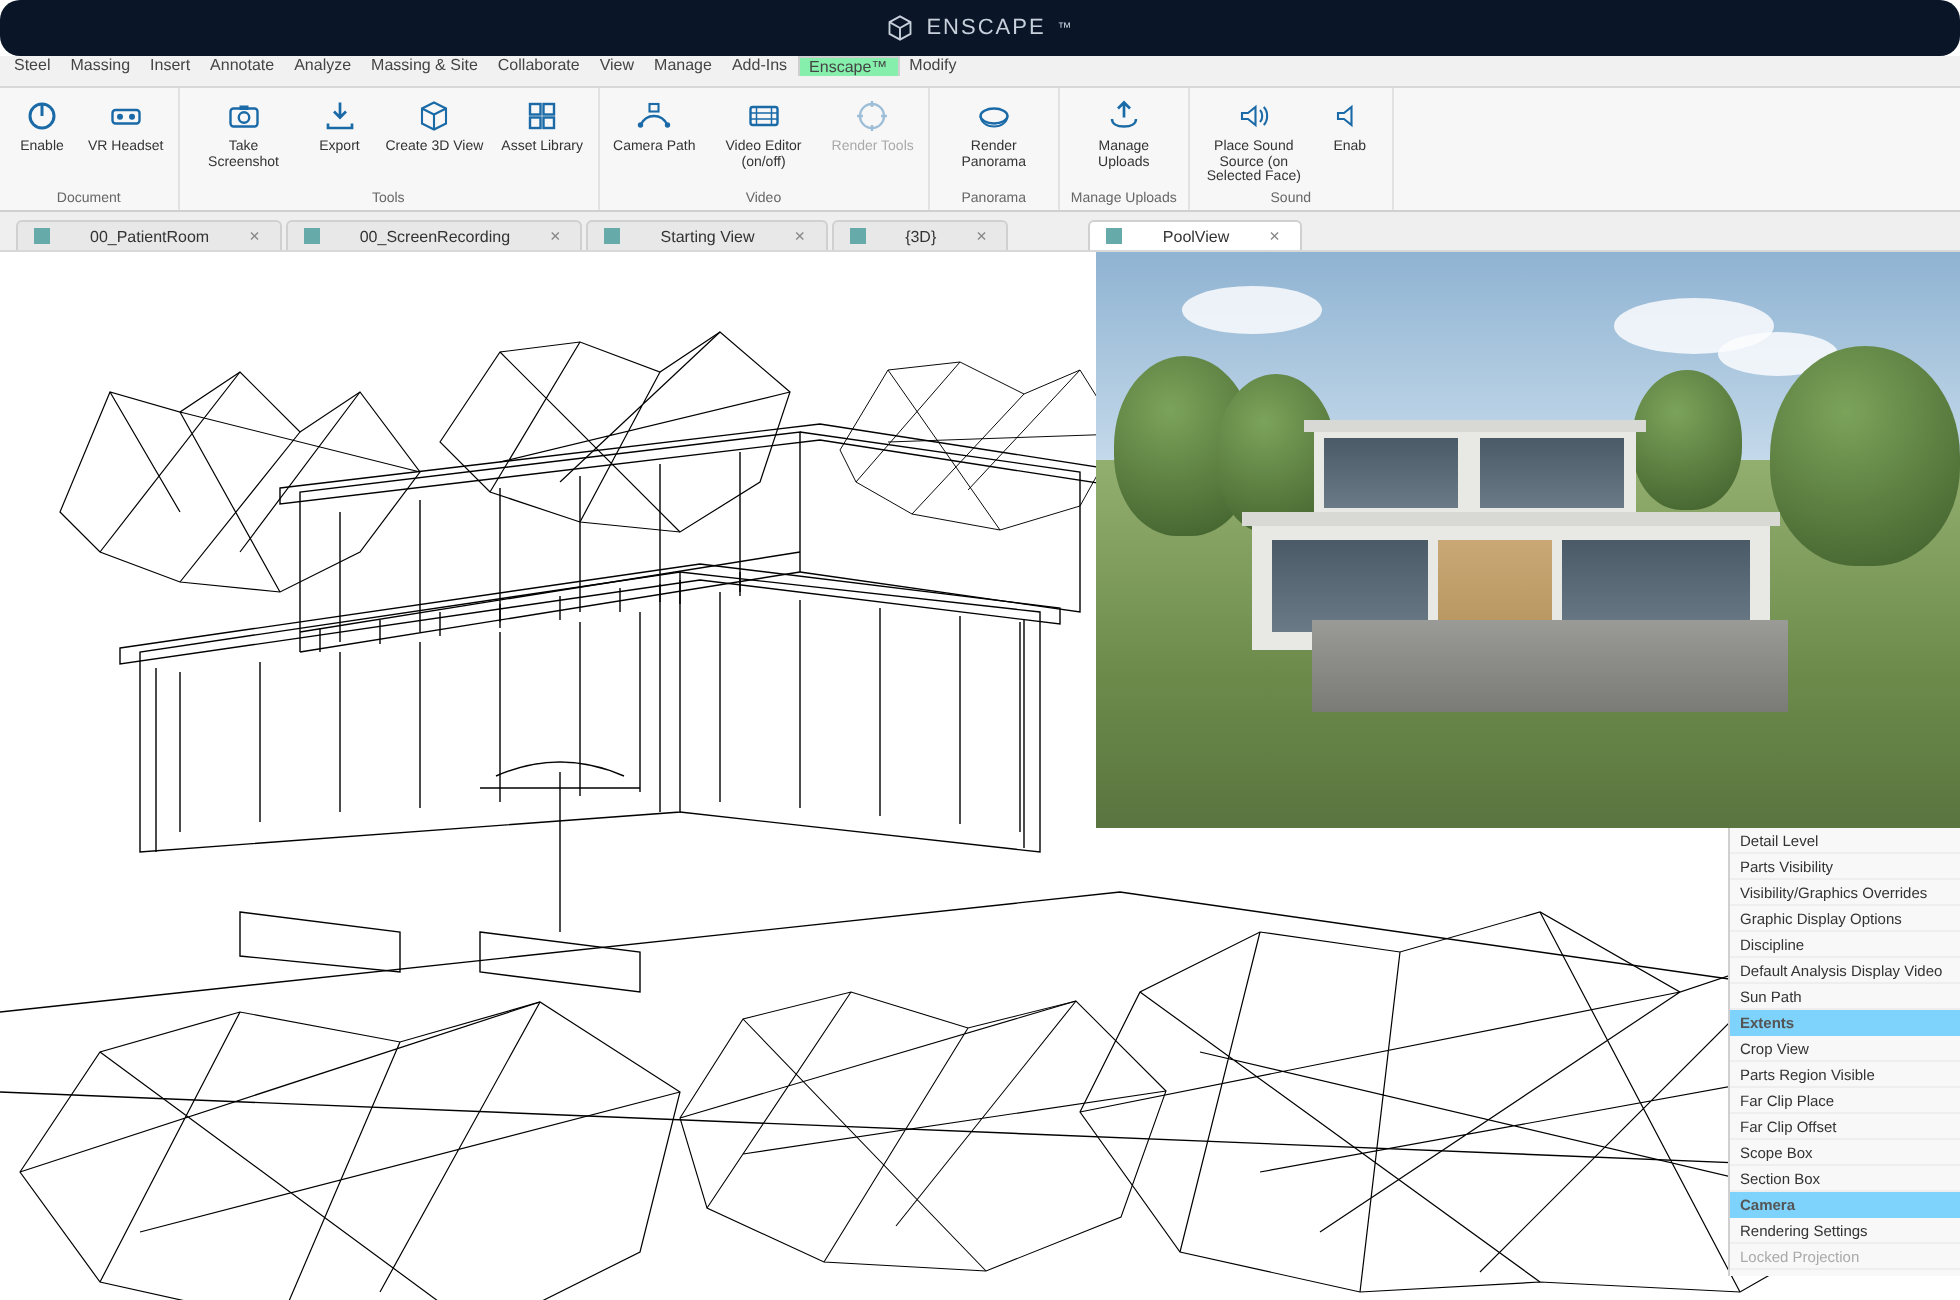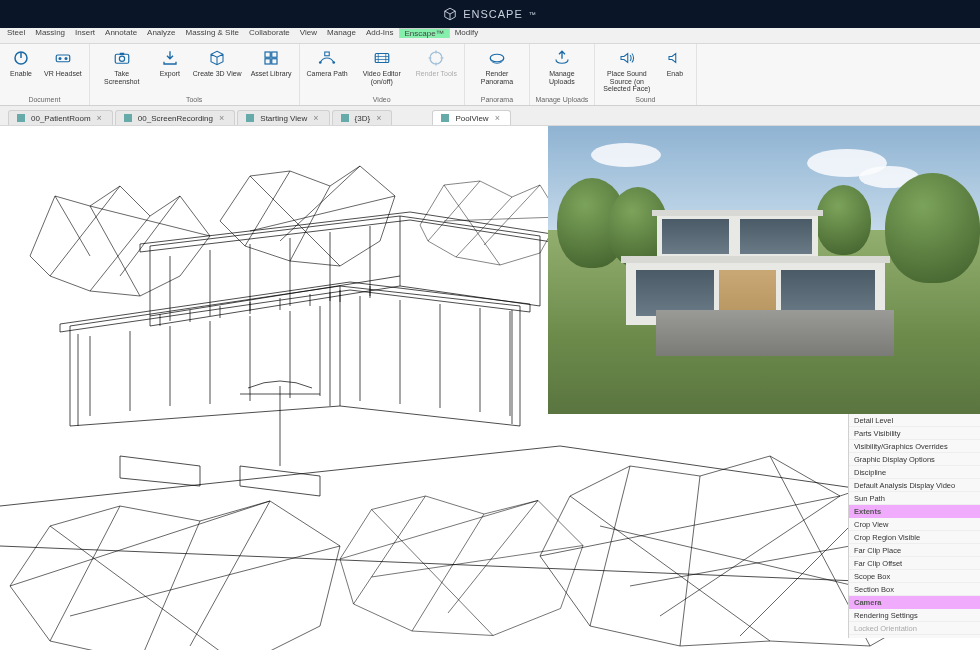--- a/index.html
+++ b/index.html
@@ -1,20 +1,20 @@
 <!DOCTYPE html>
 <html><head>
 <meta charset="utf-8">
 <style>
 * { margin: 0; padding: 0; box-sizing: border-box; font-family: "Segoe UI", Tahoma, sans-serif; }
 body { width: 980px; height: 650px; overflow: hidden; background: #fff; }
 
 .topbar {
   height: 28px; background: #0a1628; display: flex; align-items: center;
-  justify-content: center; color: #c8d0dc; font-size: 11px; letter-spacing: 1px;
+  justify-content: center; color: #c8d0dc; font-size: 11px; letter-spacing: 1px; border-radius: 10px;
 }
 .topbar .logo { display: flex; align-items: center; gap: 6px; }
 .topbar .logo-icon { width: 14px; height: 14px; }
 
 .menubar {
   height: 16px; background: #f1f1f1; border-bottom: 1px solid #d8d8d8;
   display: flex; align-items: flex-start; font-size: 8px; color: #444; padding: 0 2px;
 }
 .menubar span { padding: 0 5px; cursor: default; }
 .menubar span.active { background: #86efac; border: 1px solid #cfcfcf; border-bottom: none; }
@@ -39,21 +39,21 @@
 .ribbon-btn .icn svg { width: 18px; height: 18px; }
 .ribbon-btn .txt { font-size: 7px; text-align: center; line-height: 1.1; max-width: 50px; }
 .ribbon-btn.disabled { opacity: 0.4; }
 
 .tabstrip {
   height: 20px; background: #efefef; border-bottom: 1px solid #d8d8d8;
   display: flex; align-items: flex-end; font-size: 8px; color: #333; padding-left: 8px;
 }
 .tab {
   padding: 2px 10px 2px 8px; border: 1px solid #d0d0d0; border-bottom: none;
-  background: #e8e8e8; margin-right: 2px; display: flex; align-items: center; gap: 6px;
+  background: #e8e8e8; margin-right: 2px; display: flex; align-items: center; gap: 20px;
   border-radius: 3px 3px 0 0;
 }
 .tab.active { background: #fff; margin-left: 38px; }
 .tab .x { font-size: 9px; color: #888; cursor: default; }
 .tab .ic { width: 8px; height: 8px; background: #6aa; display: inline-block; }
 
 .workspace {
   position: relative; height: 524px; background: #fff;
 }
 .wireframe {
@@ -71,25 +71,25 @@
 .ground { position:absolute; top:36%; left:0; right:0; bottom:0; background: linear-gradient(#93af70 0%,#6b8a4a 60%,#5a7540 100%); }
 .trees { position:absolute; top:18%; left:0; right:0; height:40%; }
 .tree { position:absolute; background: radial-gradient(circle at 40% 30%, #7ca35a, #3e5d2a); border-radius:50% 50% 45% 45%; }
 .house { position:absolute; top:30%; left:18%; width:60%; height:40%; }
 .house .block { position:absolute; background:#e8e8e4; }
 .house .glass { position:absolute; background:linear-gradient(#4a5a66,#6a7a86); }
 .house .wood { position:absolute; background:linear-gradient(#c9a876,#b89660); }
 .terrace { position:absolute; top:64%; left:25%; width:55%; height:16%; background:linear-gradient(#9a9a96,#7a7a76); }
 
 .side-panel {
-  position: absolute; right: 0; top: 288px; width: 132px; bottom: 12px;
+  position: absolute; right: 0; top: 288px; width: 116px; bottom: 12px;
   background: #f8f8f8; border-left: 1px solid #d0d0d0; font-size: 7.5px;
   color: #333; overflow: hidden;
 }
-.side-panel .hdr { background: #f0abfc; padding: 2px 5px; font-weight: 600; color:#555; }
+.side-panel .hdr { background: #7dd3fc; padding: 2px 5px; font-weight: 600; color:#555; }
 .side-panel .row { padding: 1.5px 5px; border-bottom: 1px solid #eee; cursor: default; white-space: nowrap; overflow: hidden; text-overflow: ellipsis; }
 .side-panel .row.dim { color: #aaa; }
 </style>
 </head>
 <body>
 
 <div class="topbar">
   <div class="logo">
     <svg class="logo-icon" viewBox="0 0 24 24" fill="none" stroke="#c8d0dc" stroke-width="1.6">
       <path d="M12 2 L21 7 L21 17 L12 22 L3 17 L3 7 Z"></path>
@@ -390,25 +390,25 @@
   <div class="side-panel" id="sidepanel">
       <div class="row">Detail Level</div>
       <div class="row">Parts Visibility</div>
       <div class="row">Visibility/Graphics Overrides</div>
       <div class="row">Graphic Display Options</div>
       <div class="row">Discipline</div>
       <div class="row">Default Analysis Display Video</div>
       <div class="row">Sun Path</div>
       <div class="hdr">Extents</div>
       <div class="row">Crop View</div>
-      <div class="row">Crop Region Visible</div>
+      <div class="row">Parts Region Visible</div>
       <div class="row">Far Clip Place</div>
       <div class="row">Far Clip Offset</div>
       <div class="row">Scope Box</div>
       <div class="row">Section Box</div>
       <div class="hdr">Camera</div>
       <div class="row">Rendering Settings</div>
-      <div class="row dim">Locked Orientation</div>
+      <div class="row dim">Locked Projection</div>
       <div class="row">Projection Steel</div>
       <div class="row">Eye Elevation</div>
     </div>
 
 </div>
 
 </body></html>

